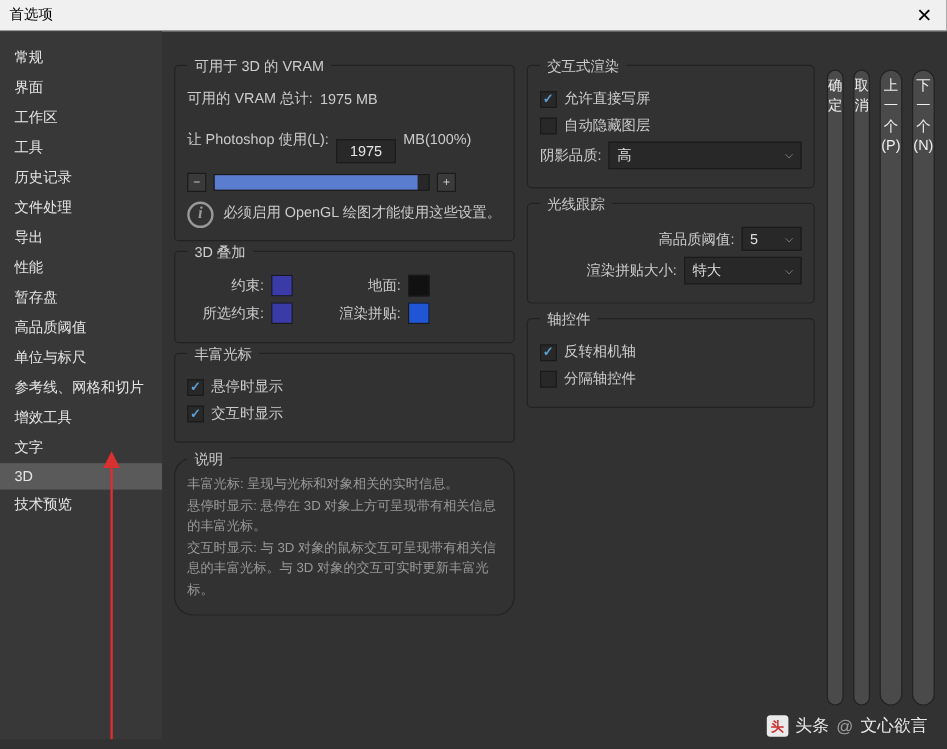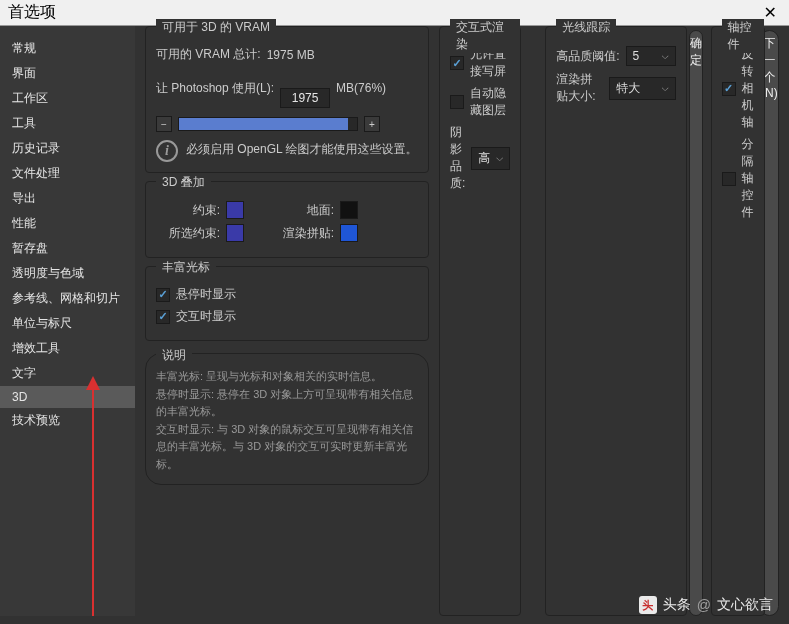--- a/index.html
+++ b/index.html
@@ -1,45 +1,45 @@
 <!DOCTYPE html>
 <html><head>
 <meta charset="utf-8">
 <style>
 * { box-sizing: border-box; margin: 0; padding: 0; }
 body { font-family: "Microsoft YaHei", sans-serif; font-size: 12px; background: #323232; color: #ccc; width: 789px; height: 624px; overflow: hidden; position: relative; }
 .titlebar { height: 26px; background: #f0f0f0; color: #000; display: flex; align-items: center; padding: 0 8px; justify-content: space-between; border-bottom: 1px solid #999; }
-.titlebar .title { font-size: 16px; }
+.titlebar .title { font-size: 12px; }
 .titlebar .close { font-size: 16px; cursor: pointer; padding: 0 4px; }
 .main { display: flex; height: 590px; }
 .sidebar { width: 135px; background: #383838; padding-top: 10px; position: relative; }
 .sidebar-item { padding: 4px 12px; color: #e5e5e5; cursor: pointer; font-size: 12px; }
 .sidebar-item.selected { background: #5a5a5a; }
-.content { flex: 1; padding: 0 10px; position: relative; display: flex; gap: 10px; }
+.content { flex: 1; padding: 28px 10px; position: relative; display: flex; gap: 10px; }
 .col-left { flex: 1; display: flex; flex-direction: column; gap: 8px; }
-.col-right { width: 240px; display: flex; flex-direction: row; gap: 24px; }
+.col-right { width: 240px; display: flex; flex-direction: column; gap: 12px; }
 .buttons { width: 90px; display: flex; flex-direction: row; gap: 8px; padding-top: 4px; }
 .btn { background: #4a4a4a; border: 1px solid #222; border-radius: 14px; color: #eee; padding: 4px 0; text-align: center; cursor: pointer; font-size: 12px; }
 .group { border: 1px solid #222; border-radius: 4px; padding: 14px 10px 10px 10px; position: relative; background: #323232; }
 .group-title { position: absolute; top: -8px; left: 10px; background: #323232; padding: 0 6px; color: #ccc; font-size: 12px; }
 .row { display: flex; align-items: center; margin: 5px 0; gap: 6px; }
 .label { color: #ccc; }
 .input-num { background: #282828; border: 1px solid #1a1a1a; color: #e5e5e5; padding: 2px 6px; width: 50px; text-align: center; font-size: 12px; margin-top: 20px; }
 .slider-container { display: flex; align-items: center; gap: 6px; margin: 8px 0; }
 .slider-track { position: relative; width: 180px; height: 14px; background: #282828; border: 1px solid #1a1a1a; }
 .slider-fill { position: absolute; left: 0; top: 0; height: 100%; background: #5a7dcf; width: 95%; }
 .icon-btn { width: 16px; height: 16px; background: #3a3a3a; border: 1px solid #1a1a1a; display: flex; align-items: center; justify-content: center; cursor: pointer; font-size: 10px; color: #ccc; }
 .info-row { display: flex; align-items: flex-start; gap: 8px; margin-top: 6px; }
 .info-icon { width: 22px; height: 22px; border: 2px solid #999; border-radius: 50%; display: flex; align-items: center; justify-content: center; font-style: italic; font-family: serif; font-size: 14px; color: #999; flex-shrink: 0; font-weight: bold; }
 .swatch { width: 18px; height: 18px; border: 1px solid #1a1a1a; display: inline-block; }
 .checkbox { width: 14px; height: 14px; background: #282828; border: 1px solid #1a1a1a; display: inline-flex; align-items: center; justify-content: center; cursor: pointer; flex-shrink: 0; }
 .checkbox.checked::after { content: "✓"; color: #5a9fd4; font-size: 11px; font-weight: bold; }
 .select { background: #282828; border: 1px solid #1a1a1a; color: #ddd; padding: 2px 6px; cursor: pointer; display: flex; align-items: center; justify-content: space-between; gap: 6px; }
 .select-arrow { font-size: 9px; color: #999; }
-.right-align { justify-content: center; }
+.right-align { justify-content: flex-end; }
 .desc-box { border: 1px solid #222; border-radius: 16px; padding: 14px 10px 10px 10px; position: relative; color: #999; line-height: 1.6; font-size: 11px; margin-top: 4px; }
 .arrow-shape { position: absolute; left: 88px; top: 350px; width: 10px; height: 240px; pointer-events: none; }
 .arrow-line { position: absolute; left: 4px; top: 10px; width: 2px; height: 230px; background: #d93030; }
 .arrow-head { position: absolute; left: -2px; top: 0; width: 0; height: 0; border-left: 7px solid transparent; border-right: 7px solid transparent; border-bottom: 14px solid #d93030; }
 .watermark { position: absolute; bottom: 10px; right: 16px; display: flex; align-items: center; gap: 6px; color: #fff; font-size: 14px; opacity: 0.9; }
 .wm-logo { width: 18px; height: 18px; background: #fff; color: #d93030; border-radius: 3px; display: flex; align-items: center; justify-content: center; font-weight: bold; font-size: 11px; }
 </style>
 </head>
 <body>
 
@@ -52,23 +52,23 @@
   <div class="sidebar">
     <div class="sidebar-item">常规</div>
     <div class="sidebar-item">界面</div>
     <div class="sidebar-item">工作区</div>
     <div class="sidebar-item">工具</div>
     <div class="sidebar-item">历史记录</div>
     <div class="sidebar-item">文件处理</div>
     <div class="sidebar-item">导出</div>
     <div class="sidebar-item">性能</div>
     <div class="sidebar-item">暂存盘</div>
-    <div class="sidebar-item">透明度与色域</div>
+    <div class="sidebar-item">高品质阈值</div>
+    <div class="sidebar-item">单位与标尺</div>
     <div class="sidebar-item">参考线、网格和切片</div>
-    <div class="sidebar-item">单位与标尺</div>
     <div class="sidebar-item">增效工具</div>
     <div class="sidebar-item">文字</div>
     <div class="sidebar-item selected">3D</div>
     <div class="sidebar-item">技术预览</div>
     <div class="arrow-shape">
       <div class="arrow-head"></div>
         <div class="arrow-line"></div>
     </div>
   </div>
 
@@ -76,21 +76,21 @@
     <div class="col-left">
       <div class="group">
         <div class="group-title">可用于 3D 的 VRAM</div>
         <div class="row">
           <span class="label">可用的 VRAM 总计:</span>
           <span>1975 MB</span>
         </div>
         <div class="row">
           <span class="label">让 Photoshop 使用(L):</span>
           <input class="input-num" value="1975" style="">
-          <span>MB(76%)</span>
+          <span>MB(100%)</span>
         </div>
         <div class="slider-container">
           <span class="icon-btn">−</span>
           <div class="slider-track">
               <div class="slider-fill"></div>
             </div>
           <span class="icon-btn">+</span>
         </div>
         <div class="info-row">
           <div class="info-icon">i</div>

